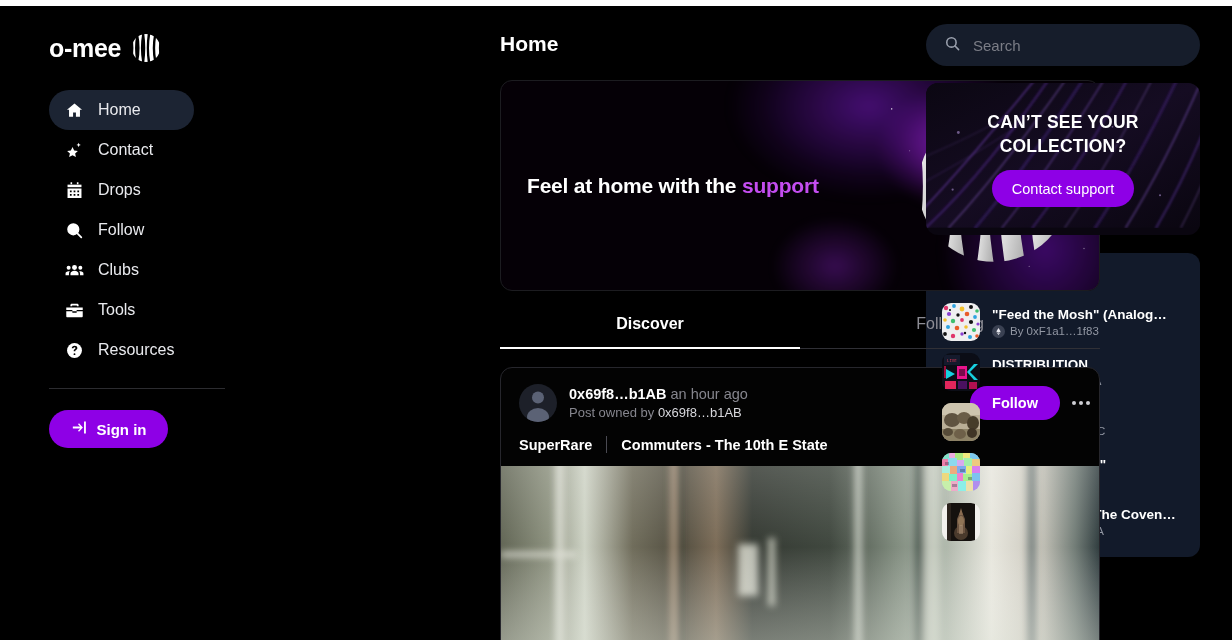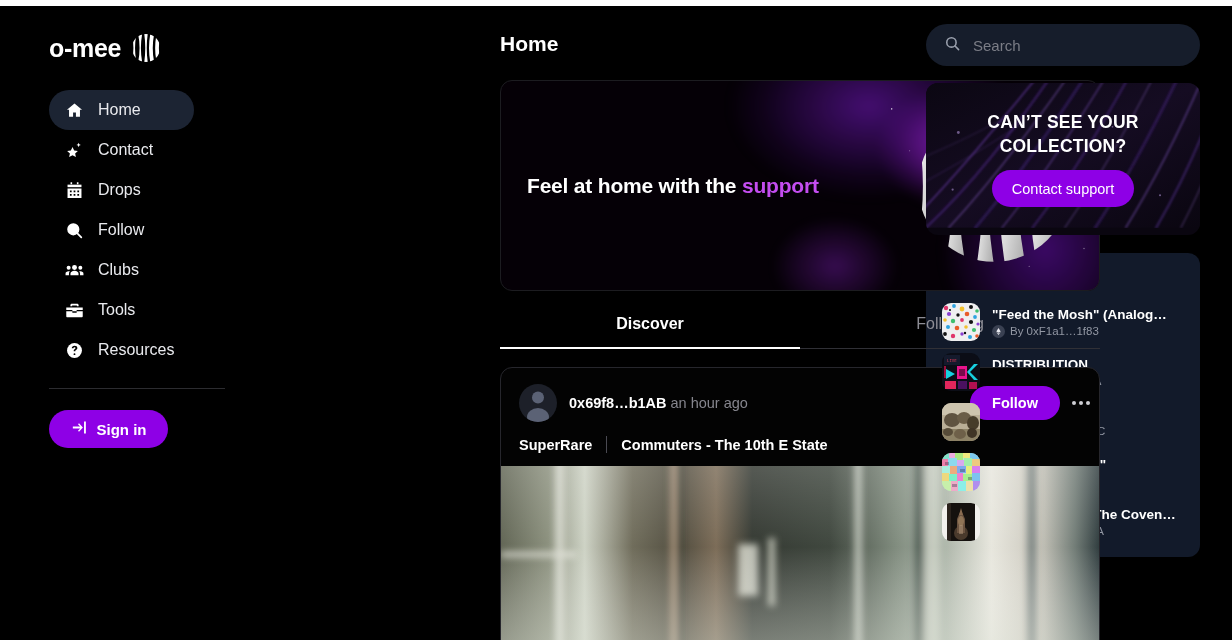--- a/index.html
+++ b/index.html
@@ -409,20 +409,23 @@
         <div class="post-head">
           <div class="avatar">
             <svg viewBox="0 0 38 38">
                 <circle cx="19" cy="13.5" r="6" fill="#5b6275"></circle>
                 <ellipse cx="19" cy="33" rx="11" ry="9" fill="#5b6275"></ellipse>
               </svg>
           </div>
           <div class="post-meta">
             <div class="post-line1">
               <span>0x69f8…b1AB</span><span class="ago">an hour ago</span>
+            </div>
+            <div class="post-line2">
+              <span>Post owned by </span><span class="addr">0x69f8…b1AB</span>
             </div>
           </div>
           <button class="follow-btn">Follow</button>
           <div class="dots">
               <i></i>
               <i></i>
               <i></i>
             </div>
         </div>
 

